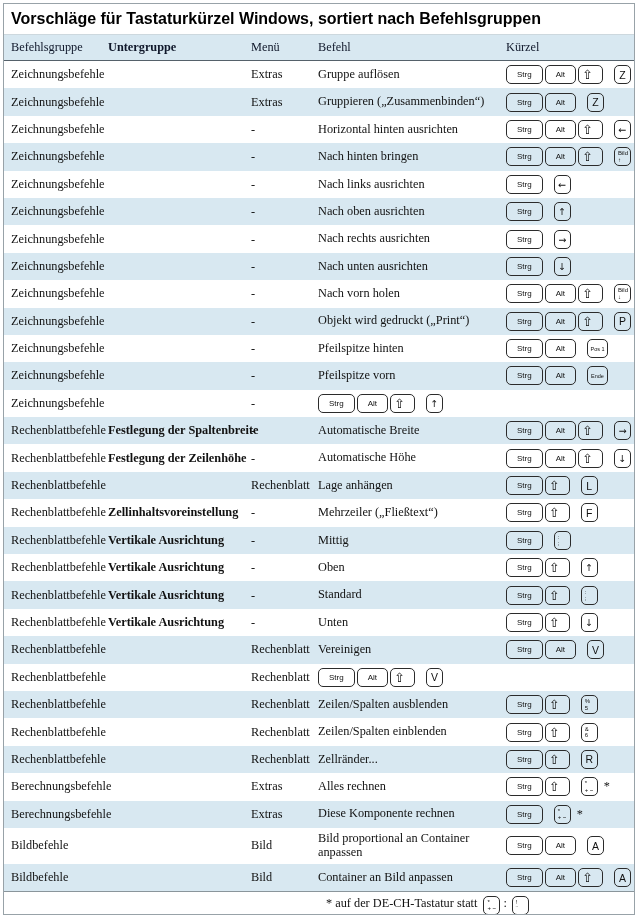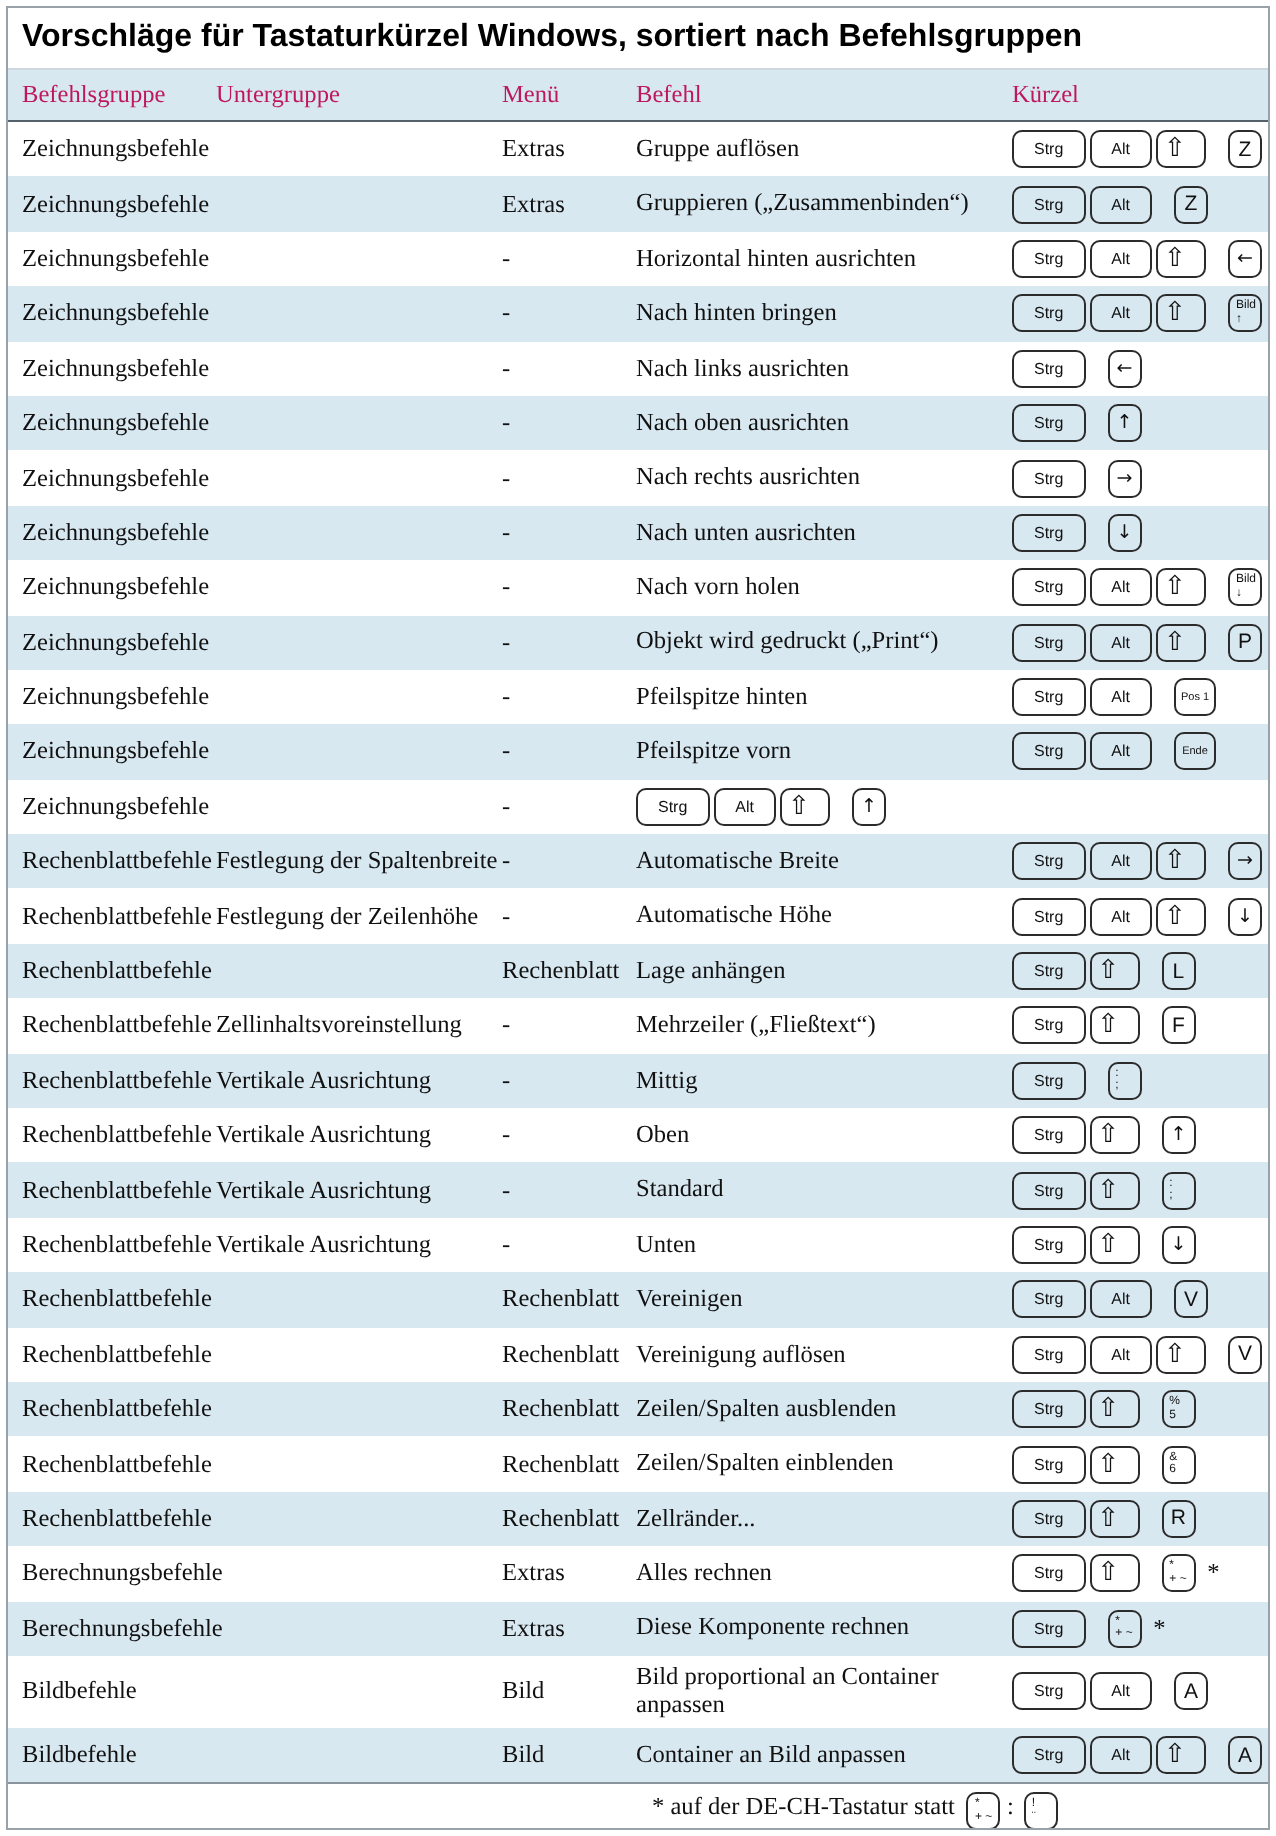--- a/index.html
+++ b/index.html
@@ -6,28 +6,28 @@
     --row-alt:#d8e8f1; --header-bg:#d8e8f1; --page-border:#98a2a8;
     --key-border:#2b2b2b; --divider:#55616a; --foot-line:#8a959b;
   }
   html,body{margin:0;padding:0;background:#fff;}
   .page{width:638px;height:918px;box-sizing:border-box;padding:3px;font-family:"Liberation Serif",serif;}
   .frame{border:1px solid var(--page-border);height:100%;box-sizing:border-box;display:flex;flex-direction:column;background:#fff;overflow:hidden;}
   .title{flex:0 0 30px;display:flex;align-items:center;padding:0 7px;
          font-family:"Liberation Sans",sans-serif;font-weight:bold;font-size:16px;color:#000;
          border-bottom:1px solid #cdd8de;white-space:nowrap;}
   .thead{flex:0 0 25px;background:var(--header-bg);display:flex;align-items:center;
-         border-bottom:1.5px solid var(--divider);font-size:12.3px;color:#be185d;}
+         border-bottom:1.5px solid var(--divider);font-size:12.3px;color:#0f172a;}
   .tbody{flex:1 1 auto;display:flex;flex-direction:column;}
   .row{display:flex;align-items:center;flex:0 0 27.4px;height:27.4px;font-size:12.3px;color:#111;}
   .row.alt{background:var(--row-alt);}
   .row.tall{flex:0 0 36px;height:36px;}
   .c1,.c2,.c3,.c4{box-sizing:border-box;overflow:visible;white-space:nowrap;}
   .c1{width:104px;padding-left:7px;}
-  .c2{width:143px;}
+  .c2{width:143px;font-weight:bold;}
   .c3{width:67px;}
   .c4{width:188px;padding-right:6px;white-space:normal;line-height:13.5px;}
   .c5{flex:1;display:flex;align-items:center;box-sizing:border-box;}
   .key{display:inline-flex;align-items:center;justify-content:center;box-sizing:border-box;
        height:19px;border:1.5px solid var(--key-border);border-radius:5px;background:transparent;
        margin-right:2px;font-family:"Liberation Sans","DejaVu Sans",sans-serif;color:#111;flex:none;}
   .key.mod{min-width:25px;font-size:8px;padding:0 10px;}
   .key.shift{min-width:25px;font-size:13px;justify-content:flex-start;padding-left:3px;
              font-family:"DejaVu Sans",sans-serif;line-height:1;}
   .key.letter{min-width:17px;font-size:10.5px;margin-left:9px;}
@@ -310,21 +310,20 @@
           <div class="c5">
             <span class="key mod">Strg</span>
             <span class="key mod">Alt</span>
             <span class="key letter">V</span>
           </div>
         </div>
         <div class="row">
           <div class="c1">Rechenblattbefehle</div>
           <div class="c2"></div>
           <div class="c3">Rechenblatt</div>
-          <div class="c4">Vereinigung auflösen</div>
           <div class="c5">
             <span class="key mod">Strg</span>
             <span class="key mod">Alt</span>
             <span class="key shift">⇧</span>
             <span class="key letter">V</span>
           </div>
         </div>
         <div class="row alt">
           <div class="c1">Rechenblattbefehle</div>
           <div class="c2"></div>

